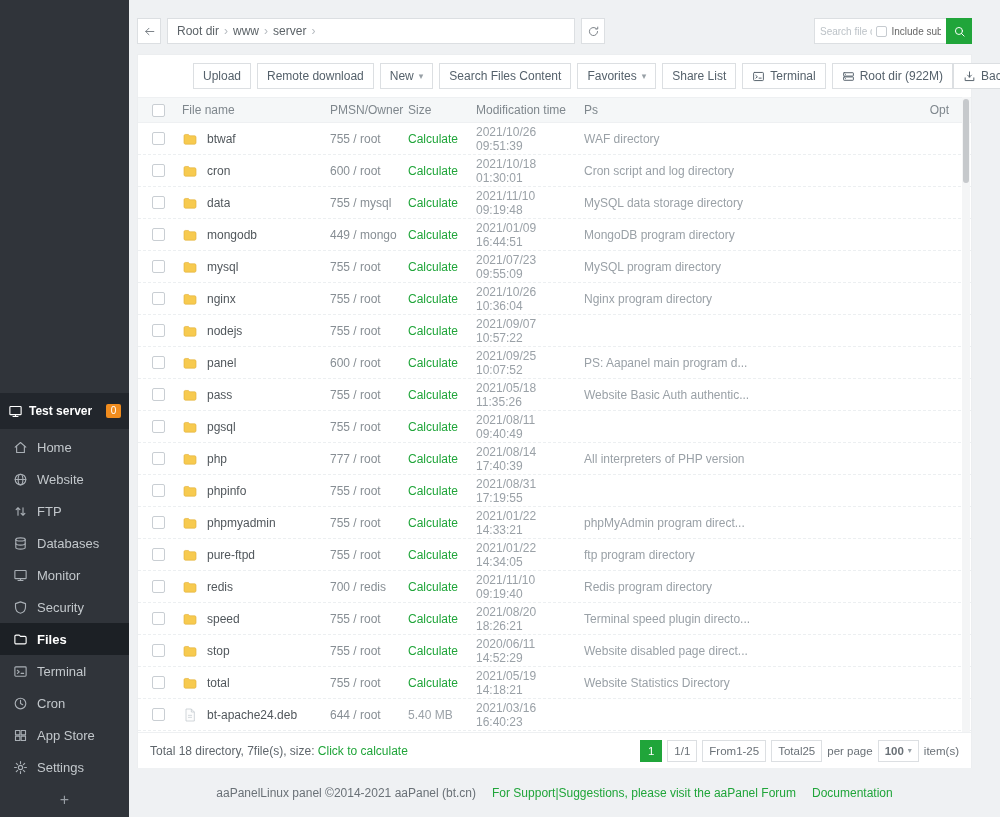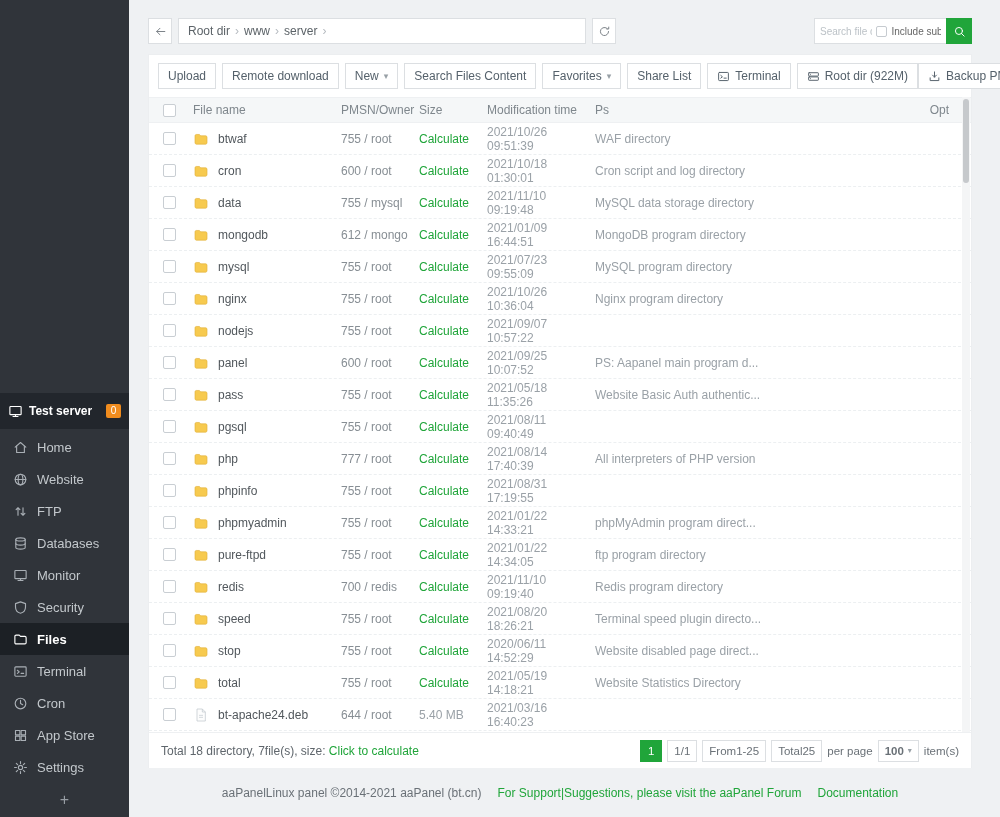--- a/index.html
+++ b/index.html
@@ -21,21 +21,21 @@
   .nav-item .icn { width:15px; height:15px; color:#a9afb5; flex:0 0 15px; }
   .nav-item.active { background:#1c2025; color:#fff; font-weight:bold; }
   .nav-item.active .icn { color:#fff; }
   .sb-add { height:34px; display:flex; align-items:center; justify-content:center; color:#979da3; font-size:16px; cursor:pointer; }
 
   .icn { display:inline-flex; }
   .icn svg { width:100%; height:100%; fill:none; stroke:currentColor; stroke-width:1.8; stroke-linecap:round; stroke-linejoin:round; }
   .icn.sm { width:13px; height:13px; }
 
   
-  .main { flex:1; display:flex; flex-direction:column; padding:8px 28px 0 19px; min-width:0; }
+  .main { flex:1; display:flex; flex-direction:column; padding:8px 28px 0 8px; min-width:0; }
   .topbar { height:46px; flex:0 0 46px; display:flex; align-items:center; gap:6px; }
   .sq-btn { width:24px; height:26px; border:1px solid #dcdfe2; background:#fff; display:inline-flex;
             align-items:center; justify-content:center; color:#7a8187; cursor:pointer; }
   .sq-btn .icn { width:13px; height:13px; }
   .breadcrumb { width:408px; height:26px; border:1px solid #dcdfe2; background:#fff; display:flex;
                 align-items:center; padding:0 9px; gap:5px; overflow:hidden; }
   .crumb { color:#5c6368; cursor:pointer; white-space:nowrap; }
   .crumb-sep { color:#b6bbc0; }
   .search-group { margin-left:auto; display:flex; height:26px; }
   .search-box { display:flex; align-items:center; border:1px solid #dcdfe2; border-right:none; background:#fff;
@@ -44,21 +44,21 @@
   .search-input::placeholder { color:#bcc2c7; }
   .cb { width:11px; height:11px; border:1px solid #c6cbd0; background:#fff; border-radius:2px; flex:0 0 11px; cursor:pointer; }
   .cb-label { font-size:10px; color:#666; white-space:nowrap; overflow:hidden; }
   .search-btn { width:26px; border:none; background:var(--accent); color:#fff; display:flex;
                 align-items:center; justify-content:center; cursor:pointer; }
   .search-btn .icn { width:13px; height:13px; }
 
   
   .card { background:#fff; flex:1; display:flex; flex-direction:column; min-height:0; position:relative;
           border:1px solid #eceef0; border-bottom:none; }
-  .toolbar { display:flex; align-items:flex-start; padding:8px 9px; flex:0 0 42px; }
+  .toolbar { display:flex; align-items:flex-start; padding:8px 9px; flex:0 0 42px;margin-left:46px; }
   .toolbar-left { display:flex; gap:6px; align-items:center; }
   .toolbar-right { margin-left:auto; display:flex; gap:6px; align-items:center; }
   .tbtn { height:26px; border:1px solid #dcdfe2; background:#fff; color:#55616b; font-size:12px; font-family:inherit;
           padding:0 9px; display:inline-flex; align-items:center; gap:5px; cursor:pointer; white-space:nowrap; }
   .tbtn .caret { font-size:9px; color:#98a0a6; }
 
   
   .thead, .trow { display:grid; grid-template-columns:40px 152px 78px 68px 108px 1fr 64px; align-items:center; }
   .thead { flex:0 0 26px; height:26px; background:#f5f7f8; color:#7f878d; border-top:1px solid #eef0f2; border-bottom:1px solid #eef0f2; }
   .tbody { flex:1; overflow:hidden; min-height:0; }
@@ -387,21 +387,21 @@
               <span class="checkbox"></span>
             </span>
             <span class="cell c-name">
               <span class="ficon">
                 <svg viewBox="0 0 24 24">
                   <path d="M3 7.2C3 6.1 3.9 5.2 5 5.2h4.6l2 2H19c1.1 0 2 .9 2 2v8.6c0 1.1-.9 2-2 2H5c-1.1 0-2-.9-2-2z" fill="#f7ca4f" stroke="#e3b23e" stroke-width="1"></path>
                 </svg>
               </span>
               <span class="fname">mongodb</span>
             </span>
-            <span class="cell c-pmsn">612 / mongo</span>
+            <span class="cell c-pmsn">449 / mongo</span>
             <span class="cell c-size"><a class="calc">Calculate</a></span>
             <span class="cell c-time">2021/01/09 16:44:51</span>
             <span class="cell c-ps">MongoDB program directory</span>
             <span class="cell c-opt"></span>
           </div>
           <div class="trow">
             <span class="cell c-check">
               <span class="checkbox"></span>
             </span>
             <span class="cell c-name">

